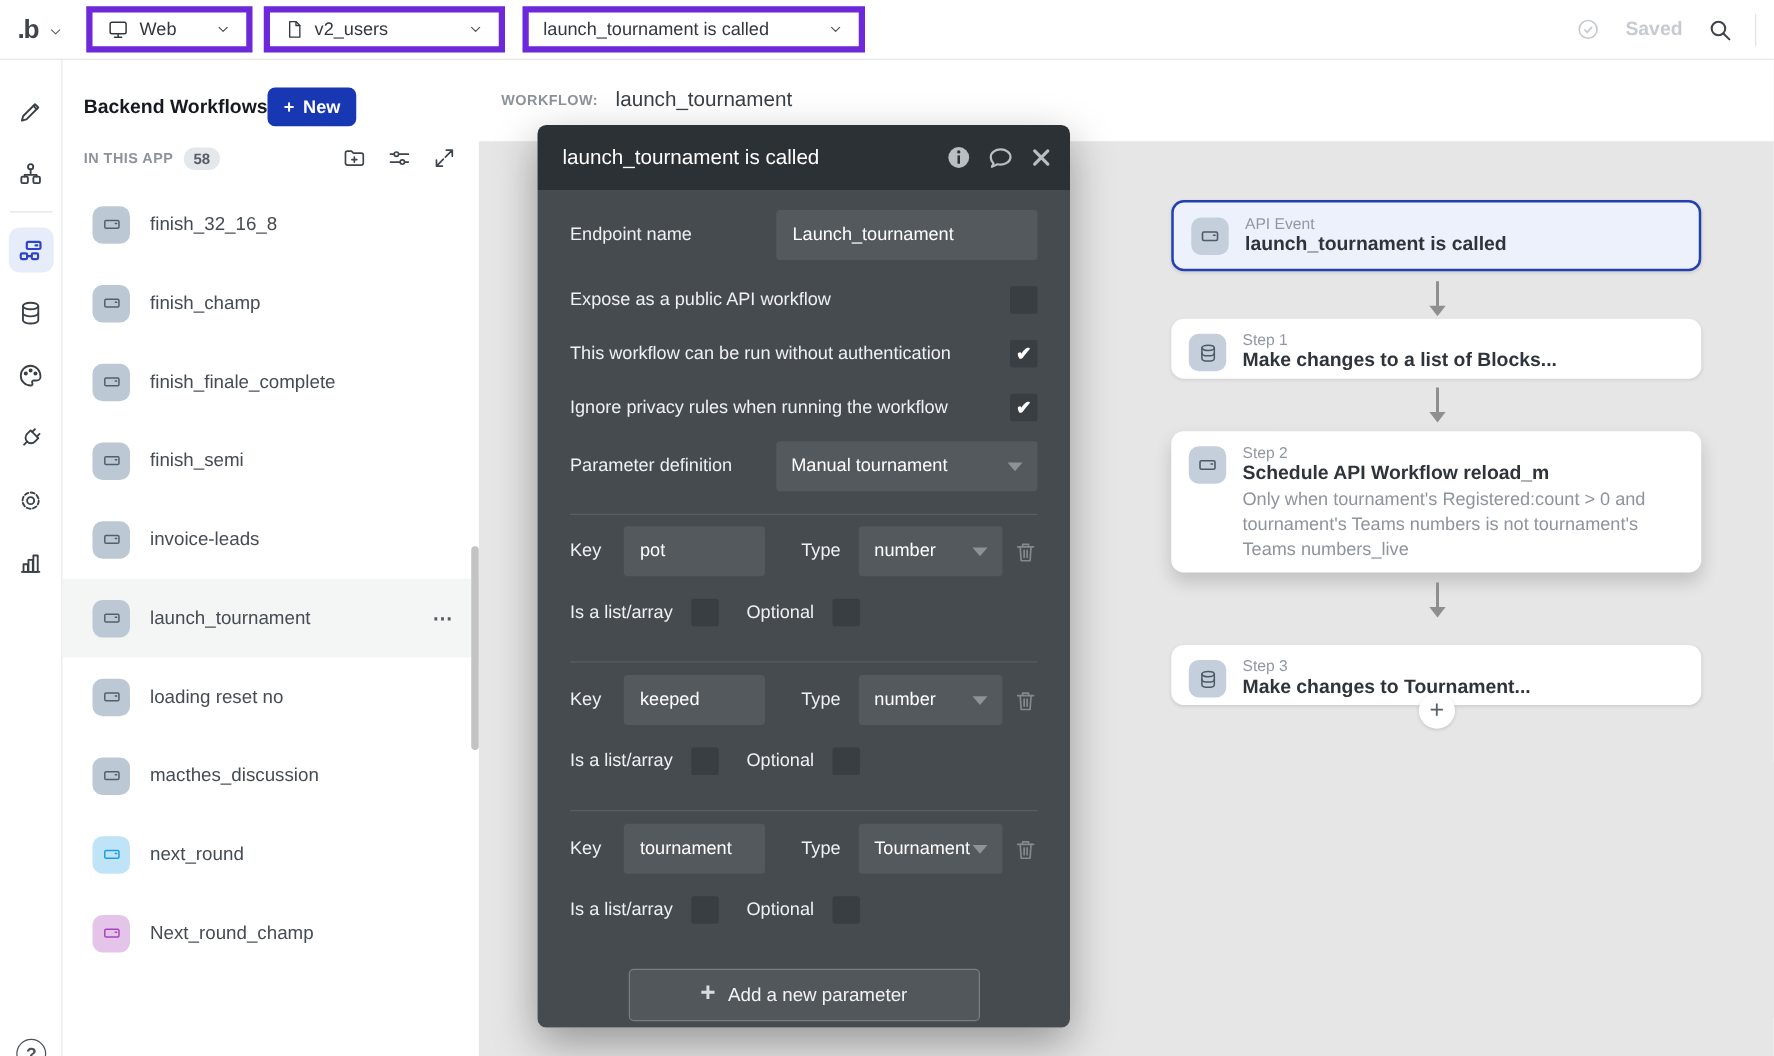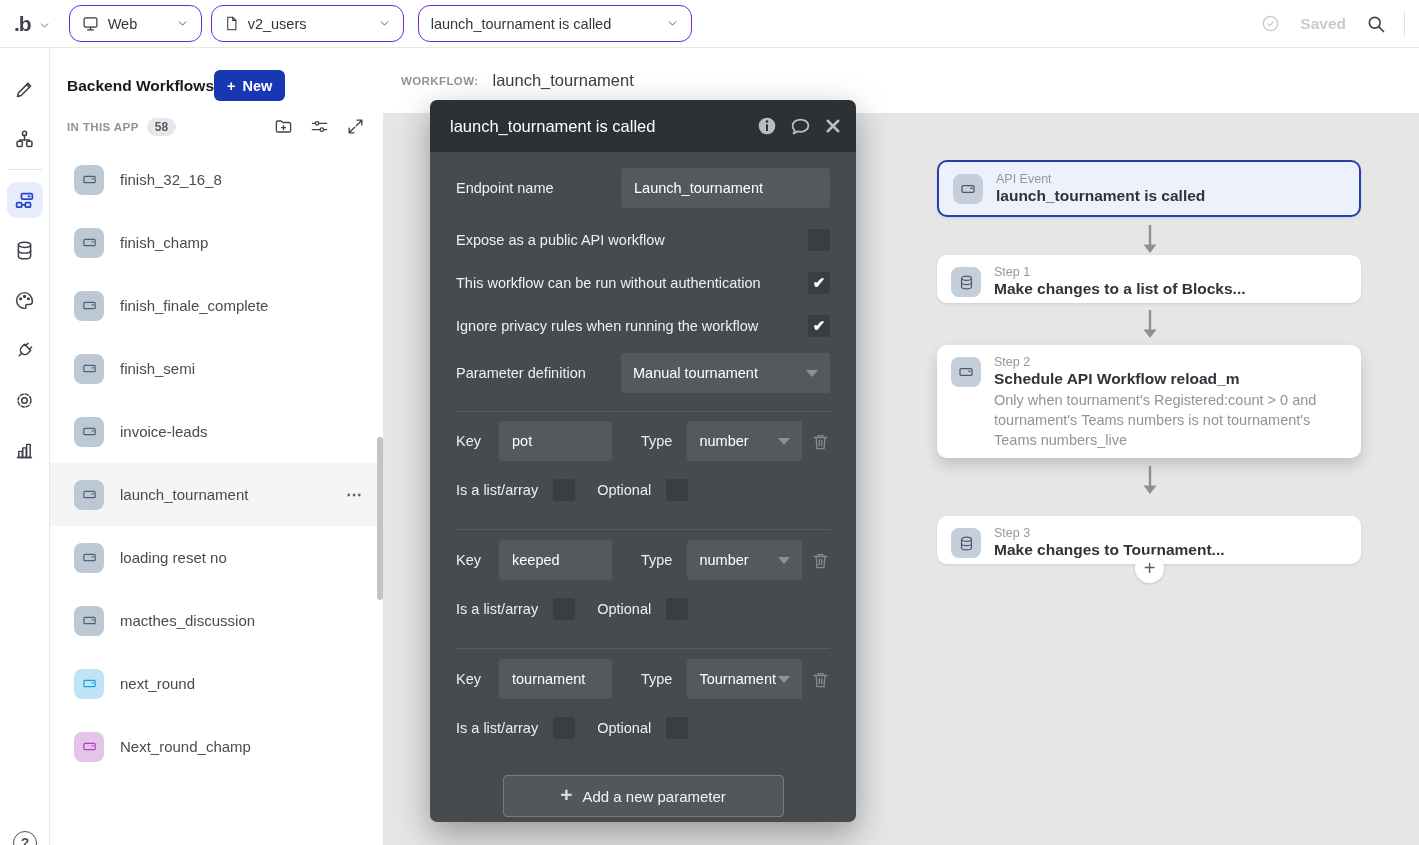--- a/index.html
+++ b/index.html
@@ -6,21 +6,21 @@
   html,body { width:1419px; height:845px; overflow:hidden;
     font-family:"Liberation Sans", sans-serif; background:#fff; }
   svg { display:block; }
   .ic { stroke:currentColor; fill:none; stroke-width:1.7; stroke-linecap:round; stroke-linejoin:round; }
 
   
   .topbar { position:absolute; left:0; top:0; width:1419px; height:48px; background:#fff;
     border-bottom:1px solid #e7e7e7; display:flex; align-items:center; padding:0 14px; z-index:50; }
   .logo { font-size:21px; font-weight:bold; color:#40454b; letter-spacing:-1px; }
   .logo-chev { color:#5a6066; margin:4px 6px 0 7px; }
-  .dd { height:37px; border:1px solid #6d28d9; border-radius:12px; display:flex; align-items:center;
+  .dd { height:37px; border:5px solid #6d28d9; border-radius:0; display:flex; align-items:center;
     padding:0 12px; gap:9px; color:#33383e; font-size:14.5px; background:#fff; }
   .dd .grow { flex:1; }
   .dd-chev { color:#4b5157; }
   .dd1 { width:133px; margin-left:12px; }
   .dd2 { width:193px; margin-left:9px; }
   .dd3 { width:274px; margin-left:14px; }
   .tb-spacer { flex:1; }
   .saved { display:flex; align-items:center; gap:20px; color:#c7cbd0; font-size:15.5px; font-weight:bold; }
   .search-btn { color:#3f454c; margin:0 18px 0 20px; }
   .tb-divider { width:1px; height:26px; background:#e3e3e3; }

